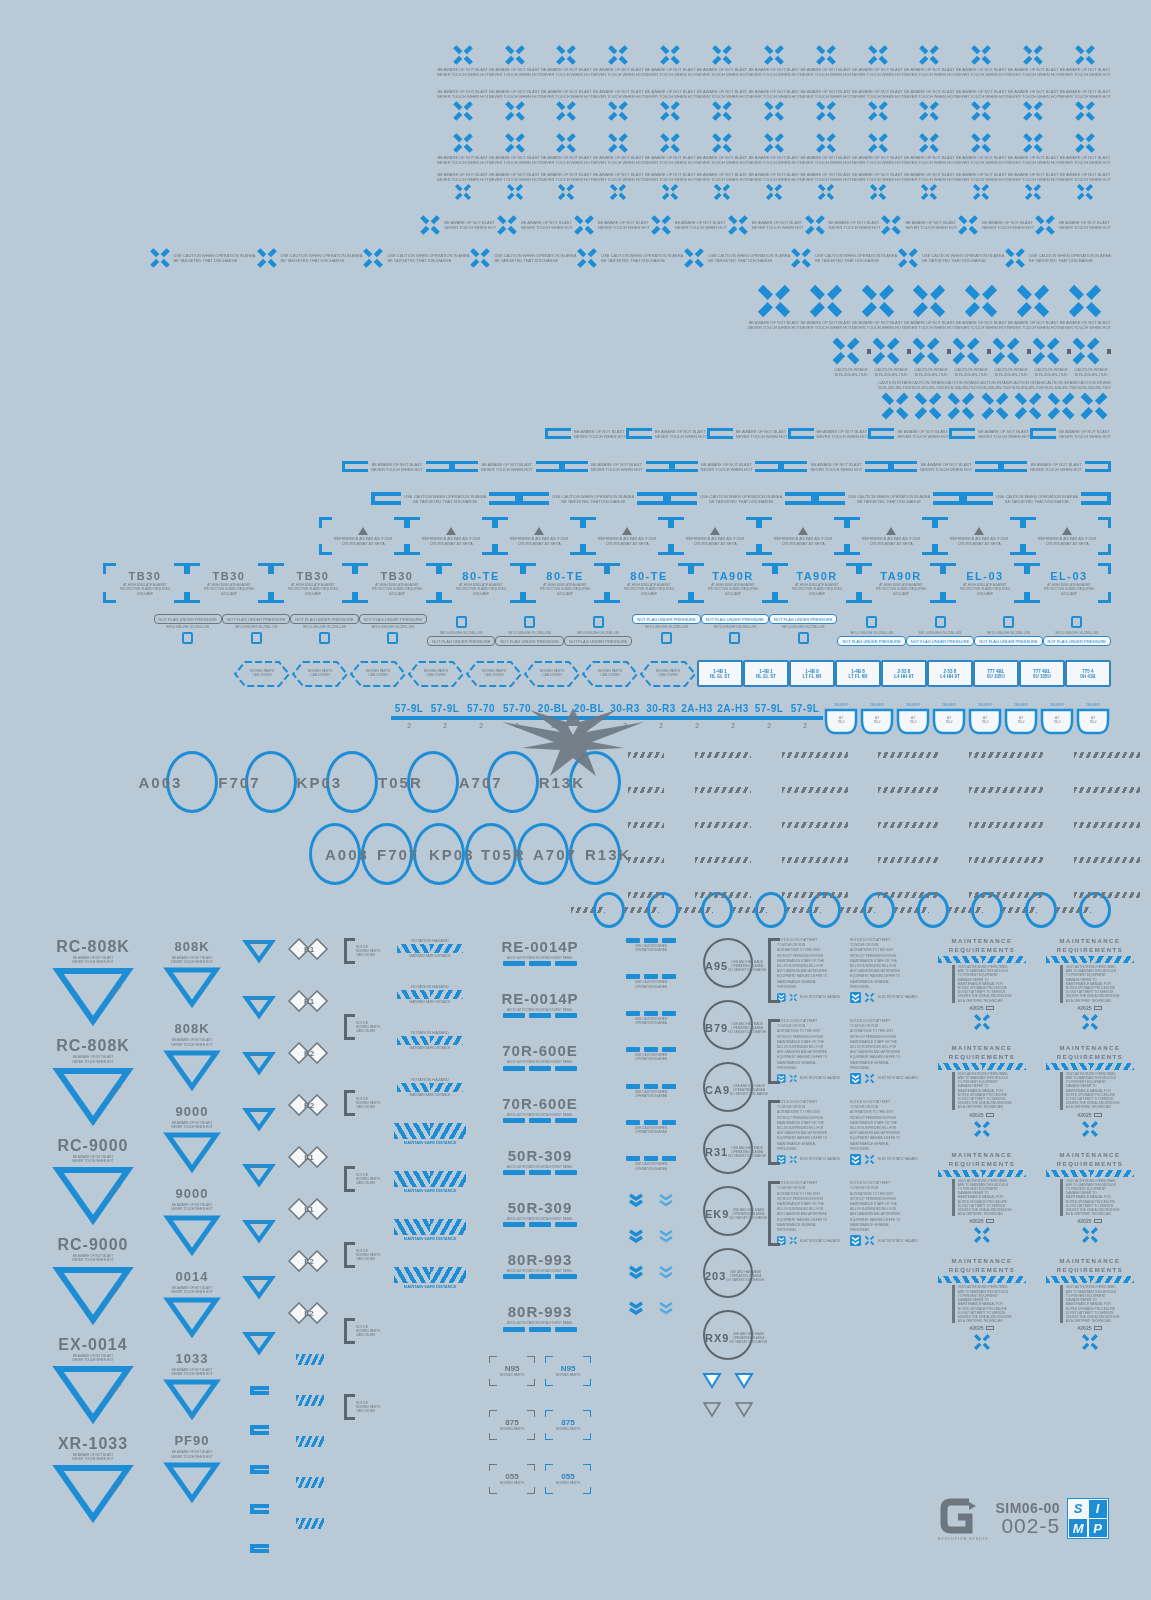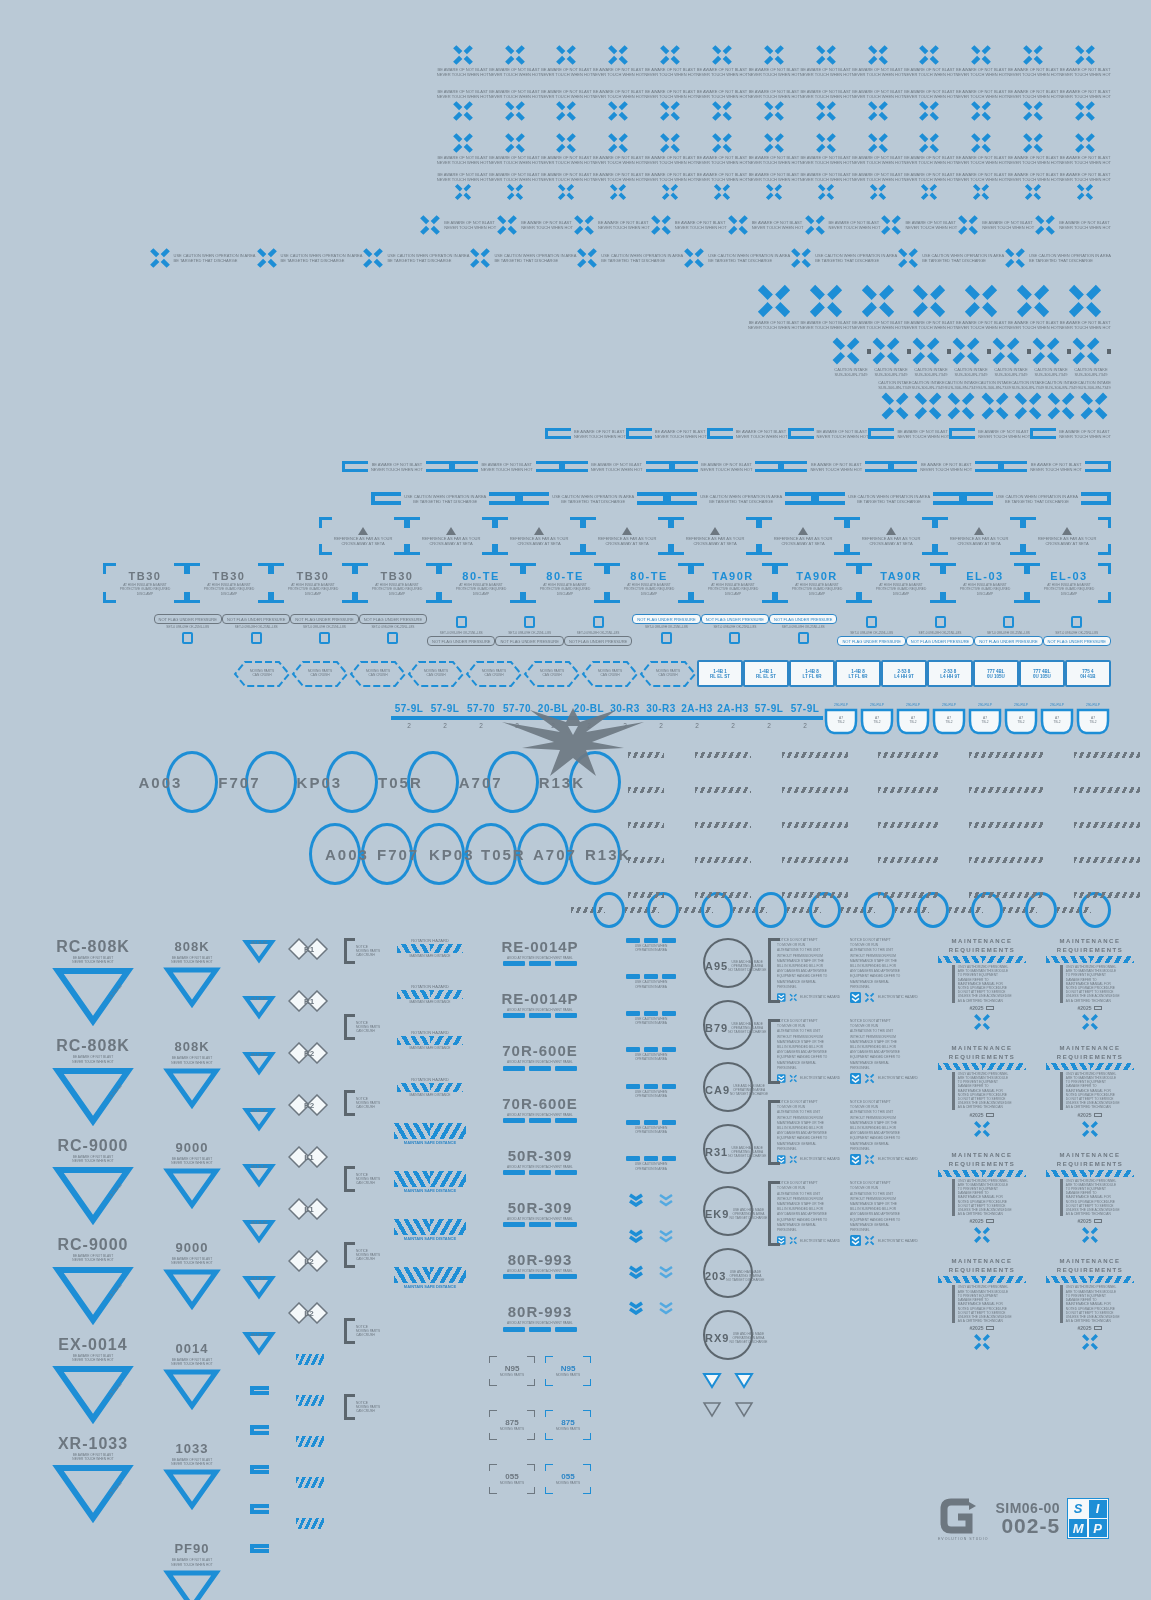--- a/index.html
+++ b/index.html
@@ -90,21 +90,21 @@
   .mref .chip{width:8px;height:4px;border:1px solid var(--gray);}
   #stripegrid{position:absolute;left:628px;top:752px;width:512px;display:flex;flex-direction:column;gap:29px;}
   #stripegrid .srow{display:flex;justify-content:space-between;align-items:center;}
   #watermark{position:absolute;left:448px;top:706px;width:250px;text-align:center;z-index:60;opacity:.92;}
   #wm-text{font-family:"DejaVu Serif",serif;font-style:italic;font-weight:bold;font-size:44px;
     color:#68737d;line-height:40px;letter-spacing:1px;}
   #wm-suffix{font-size:13px;font-weight:bold;font-style:italic;color:#68737d;vertical-align:6px;letter-spacing:0;}
   #footer{position:absolute;left:938px;top:1496px;display:flex;align-items:center;gap:7px;z-index:10;}
   .fcodes{display:flex;flex-direction:column;align-items:flex-end;line-height:1;}
   .fcode1{font-size:14px;font-weight:bold;color:var(--gray);letter-spacing:.5px;}
-  .fcode2{font-size:21px;font-weight:bold;color:var(--gray);letter-spacing:1px;}
+  .fcode2{font-size:21px;font-weight:normal;color:var(--gray);letter-spacing:1px;}
   #simp{display:grid;grid-template-columns:18px 18px;grid-template-rows:18px 18px;gap:1.5px;
     border:1.5px solid var(--blue);background:var(--white);padding:1px;}
   #simp div{display:flex;align-items:center;justify-content:center;font-size:13px;font-weight:bold;
     font-style:italic;}
   #simp .b{background:var(--blue);color:var(--white);}
   #simp .w{background:var(--white);color:var(--blue);}
   .studio{font-size:3.5px;color:var(--gray);letter-spacing:1px;text-align:center;margin-top:1px;}
   svg{display:block;}
 </style>
 </head>
@@ -2235,21 +2235,21 @@
             <div>NEVER TOUCH WHEN HOT</div>
           </div>
           <div style="position: relative;">
             <svg width="82" height="62" viewBox="0 0 82 62">
               <polygon points="6,6 76,6 41,56" fill="none" stroke="#1d8ed6" stroke-width="6"></polygon>
             </svg>
             <span class="diag micro" style="right: 10px; top: 24px;">L8-731-3T</span>
           </div>
         </div>
       </div>
-      <div class="bcol" style="width: 80px; gap: 29px;">
+      <div class="bcol" style="width: 80px; gap: 11px;">
         <div class="cell">
           <div class="btitle md">808K</div>
           <div class="micro m3">
             <div>BE AWARE OF NOT BLAST</div>
             <div>NEVER TOUCH WHEN HOT</div>
           </div>
           <svg width="58" height="44" viewBox="0 0 58 44">
             <polygon points="5,5 53,5 29,39" fill="none" stroke="#1d8ed6" stroke-width="5"></polygon>
           </svg>
         </div>

